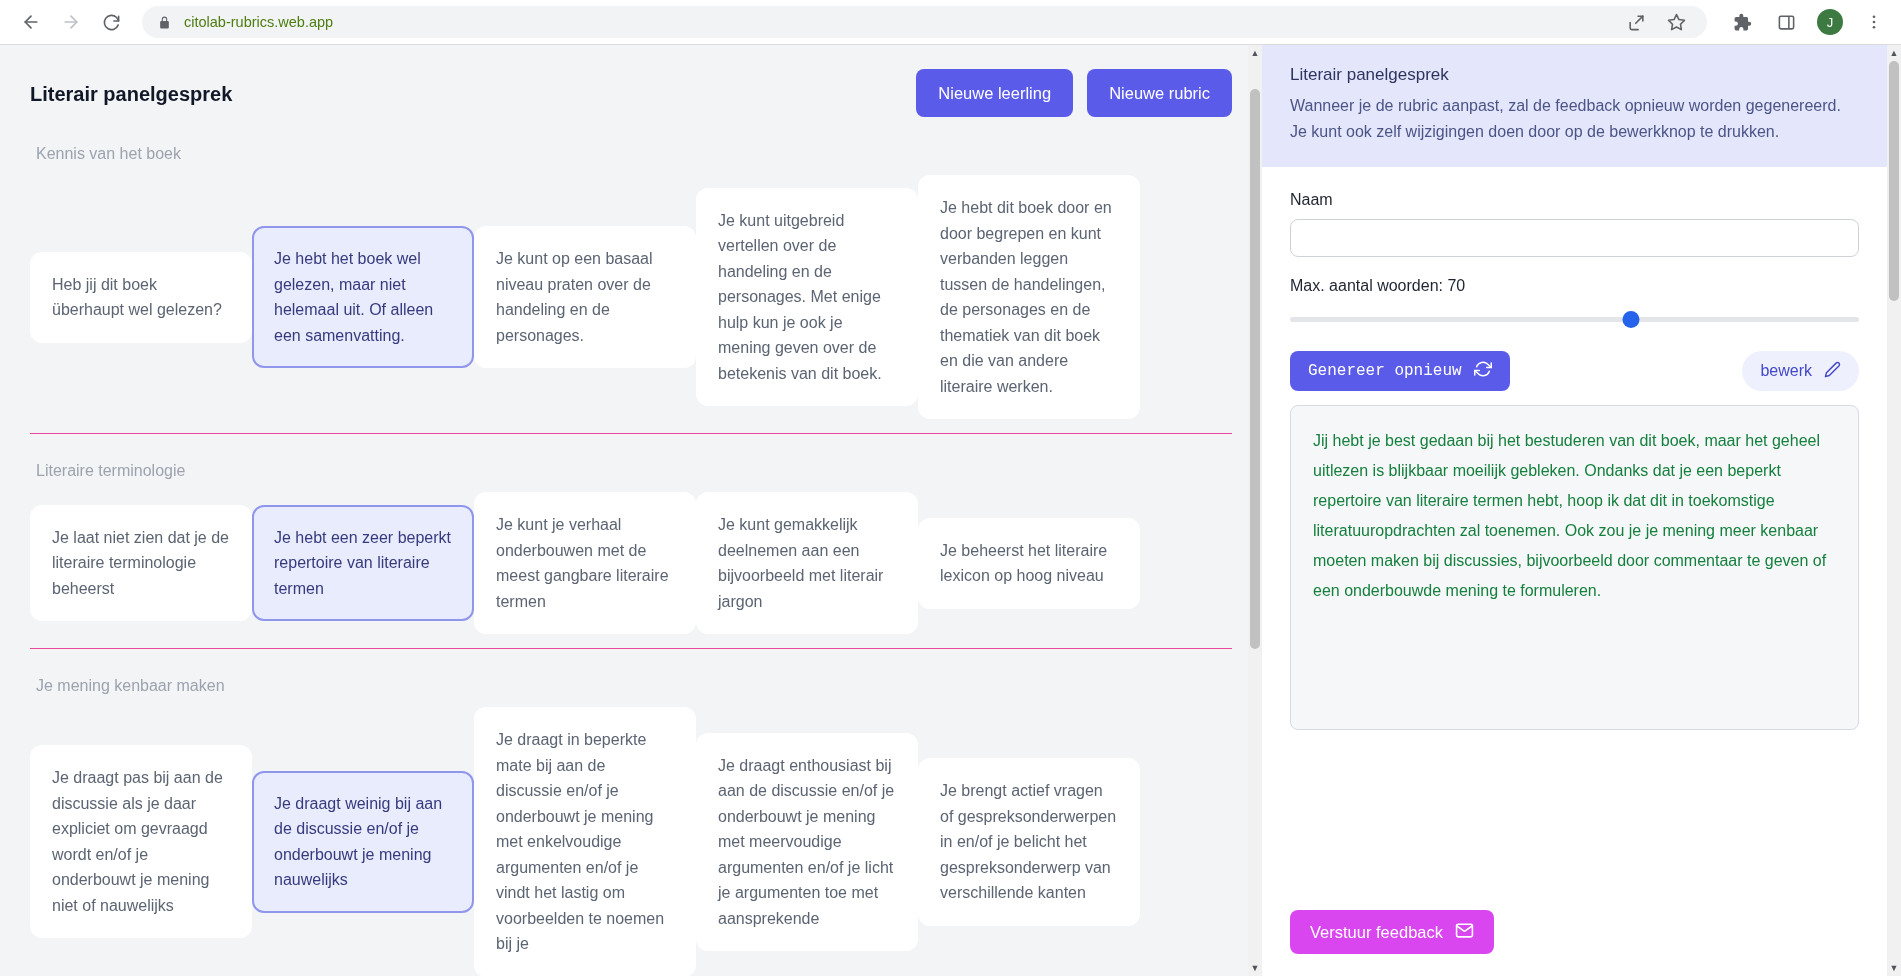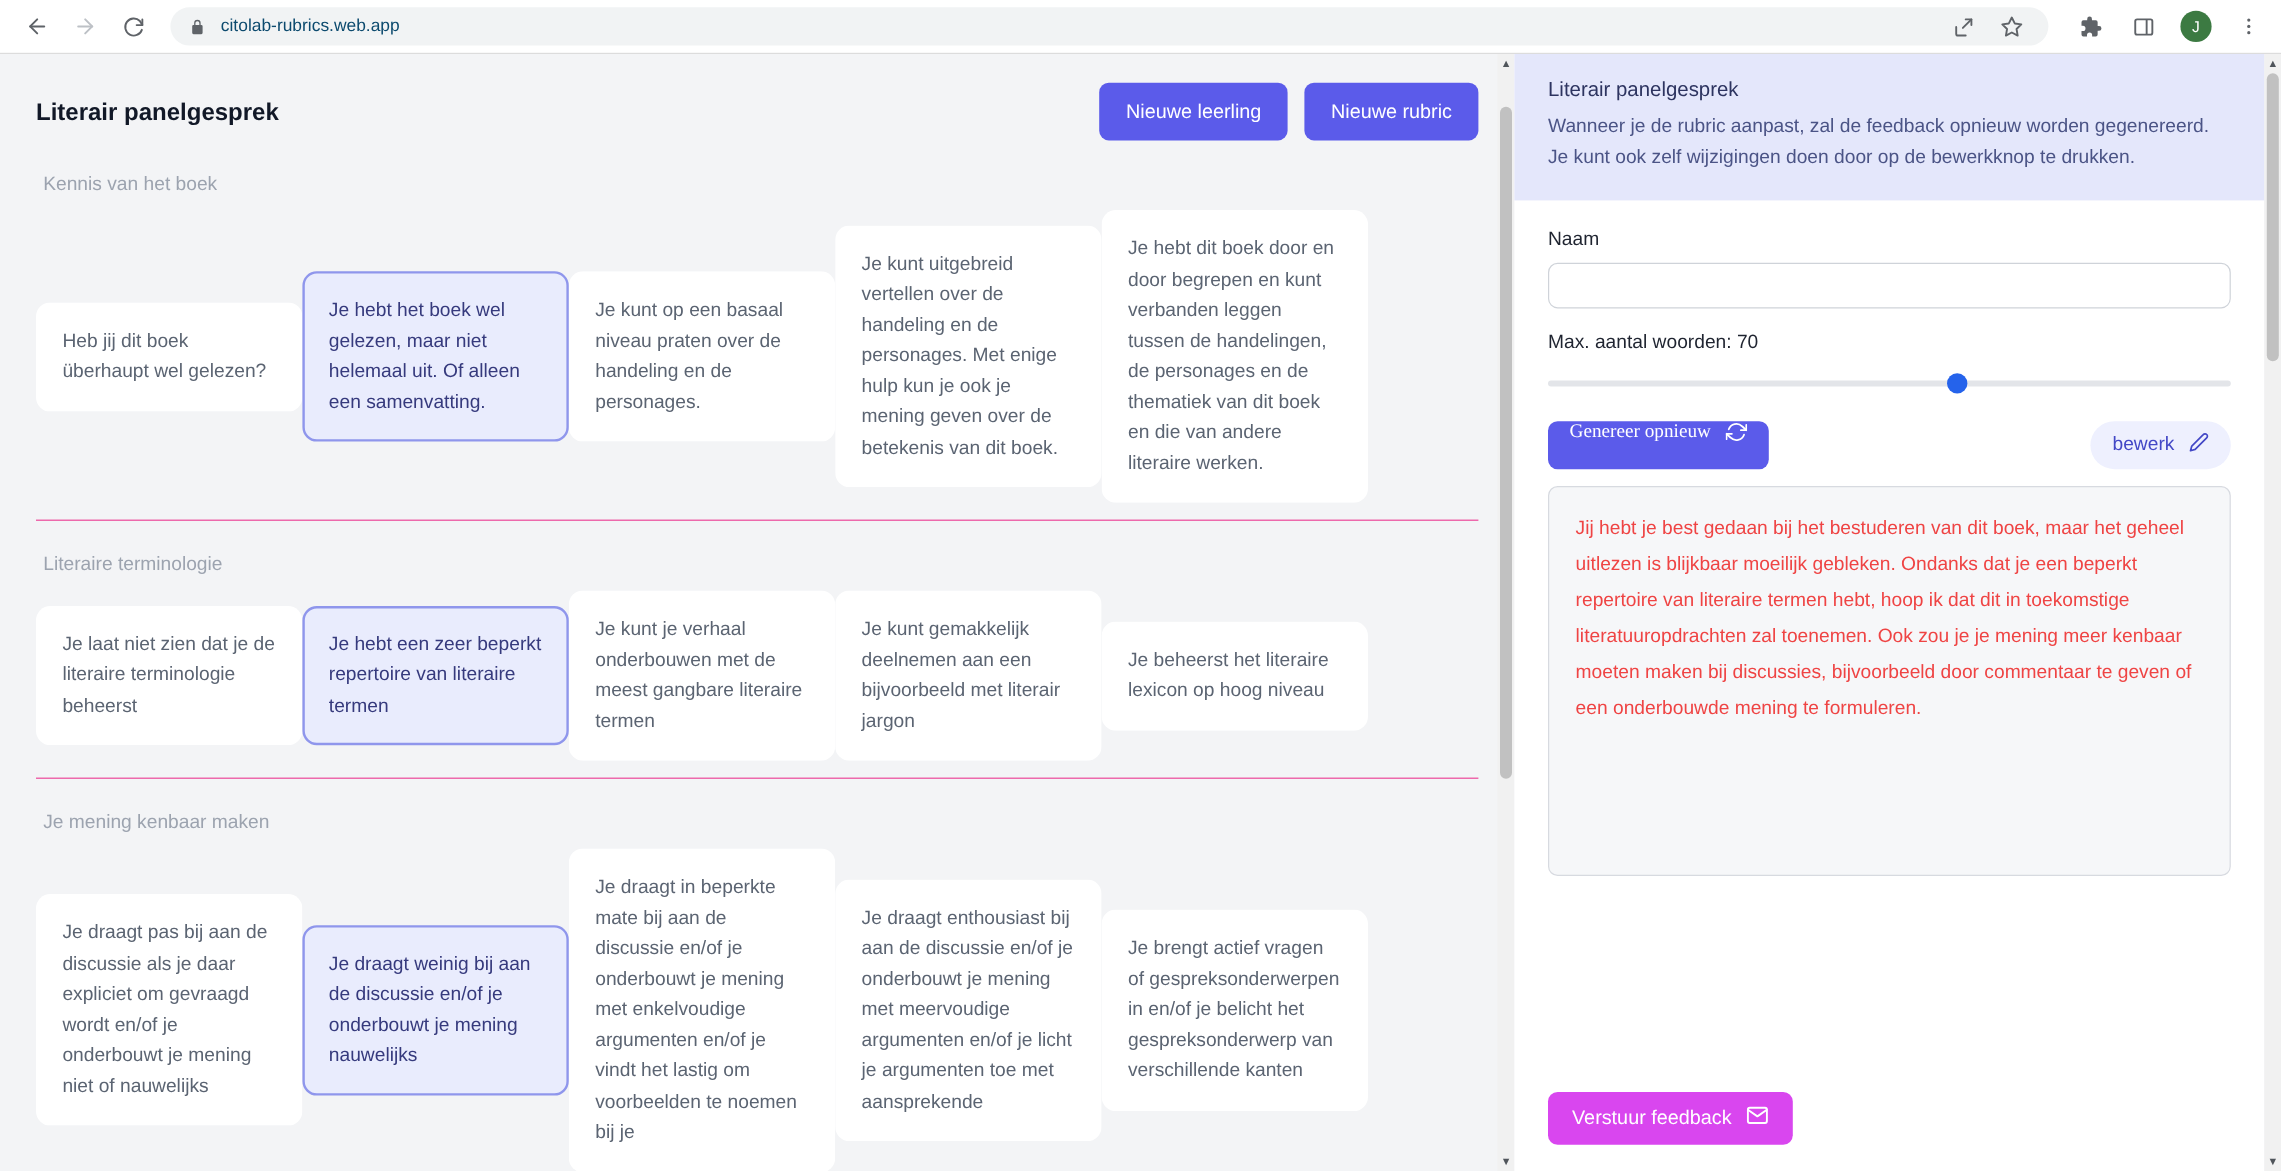--- a/index.html
+++ b/index.html
@@ -25,21 +25,21 @@
   }
   .nav-btn.disabled { color:#bdc1c6; }
   .nav-btn svg { display:block; }
   .omnibox {
     flex:1 1 auto; height:32px; margin-left:8px; margin-right:6px;
     background:#f1f3f4; border-radius:16px;
     display:flex; align-items:center; padding:0 14px; gap:12px;
     min-width:0;
   }
   .omnibox .url {
-    font-size:14.5px; color:#0c4a6e; white-space:nowrap;
+    font-size:14.5px; color:#4d7c0f; white-space:nowrap;
     overflow:hidden; text-overflow:ellipsis;
   }
   .omni-actions { display:flex; align-items:center; gap:14px; margin-left:auto; padding-right:4px; }
   .tool-icon {
     width:26px; height:26px; color:#5f6368;
     display:flex; align-items:center; justify-content:center; flex:0 0 auto;
   }
   .right-tools { display:flex; align-items:center; gap:18px; margin-left:10px; }
   .avatar {
     width:26px; height:26px; border-radius:50%;
@@ -116,32 +116,32 @@
     background:#e3e5e9; border-radius:3px;
   }
   .slider-thumb {
     position:absolute; top:0; width:17px; height:17px; border-radius:50%;
     background:#2563eb; transform:translateX(-50%); cursor:pointer;
   }
 
   .action-row { display:flex; align-items:center; margin-bottom:14px; }
   .btn-generate {
     background:#5b5bea; color:#fff; border:none; border-radius:8px;
-    height:40px; padding:0 18px; font-size:16px; font-family:Liberation Serif, serif;
-    display:flex; gap:12px; cursor:pointer;
+    height:40px; padding:0 18px; font-size:16px; font-family:Liberation Mono, monospace;
+    display:flex; align-items:center; gap:12px; cursor:pointer;
   }
   .btn-edit {
     margin-left:auto; background:#eef0fe; color:#4348c6; border:none;
     border-radius:20px; height:40px; padding:0 18px; font-size:16px;
     font-family:inherit; display:flex; align-items:center; gap:12px; cursor:pointer;
   }
   .feedback-box {
     border:1px solid #d7dae0; border-radius:8px; background:#f6f7f9;
     padding:20px 22px; height:325px; overflow:hidden;
-    font-size:16px; line-height:30px; color:#ef4444;
+    font-size:16px; line-height:30px; color:#15803d;
   }
 
   .side-footer { padding:14px 28px 22px 28px; }
   .btn-send {
     background:#d946ef; color:#fff; border:none; border-radius:8px;
     height:44px; padding:0 20px; font-size:16.5px; font-family:inherit;
     display:flex; align-items:center; gap:12px; cursor:pointer;
   }
 
   

